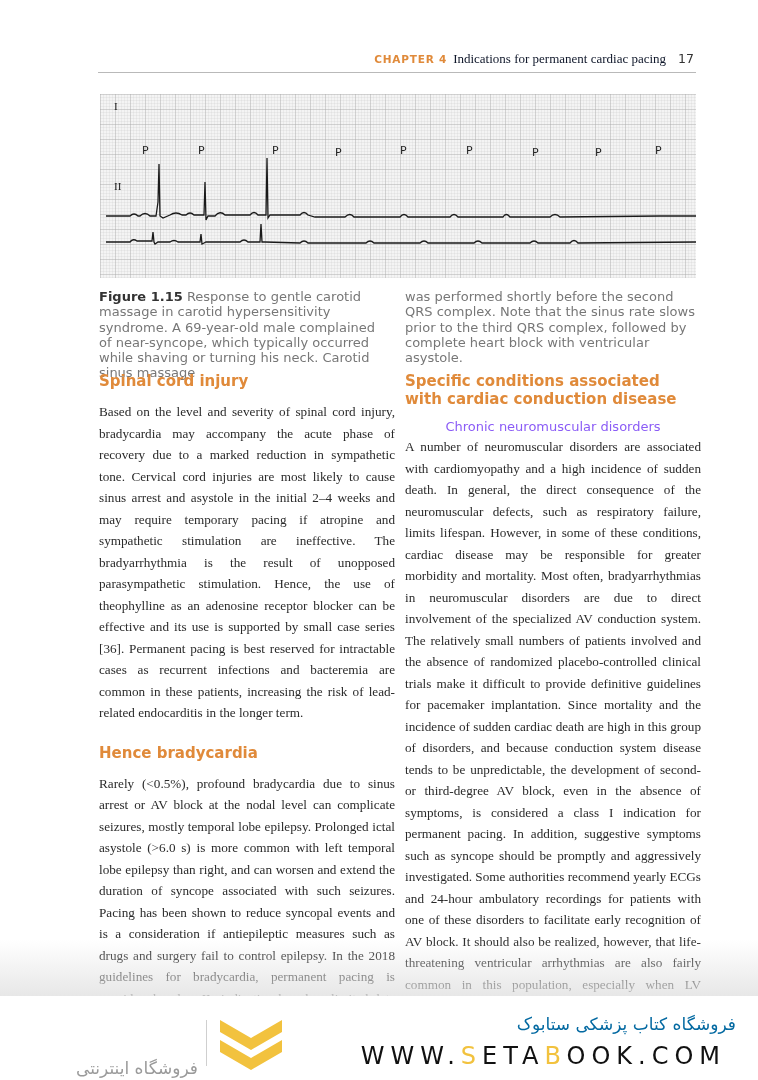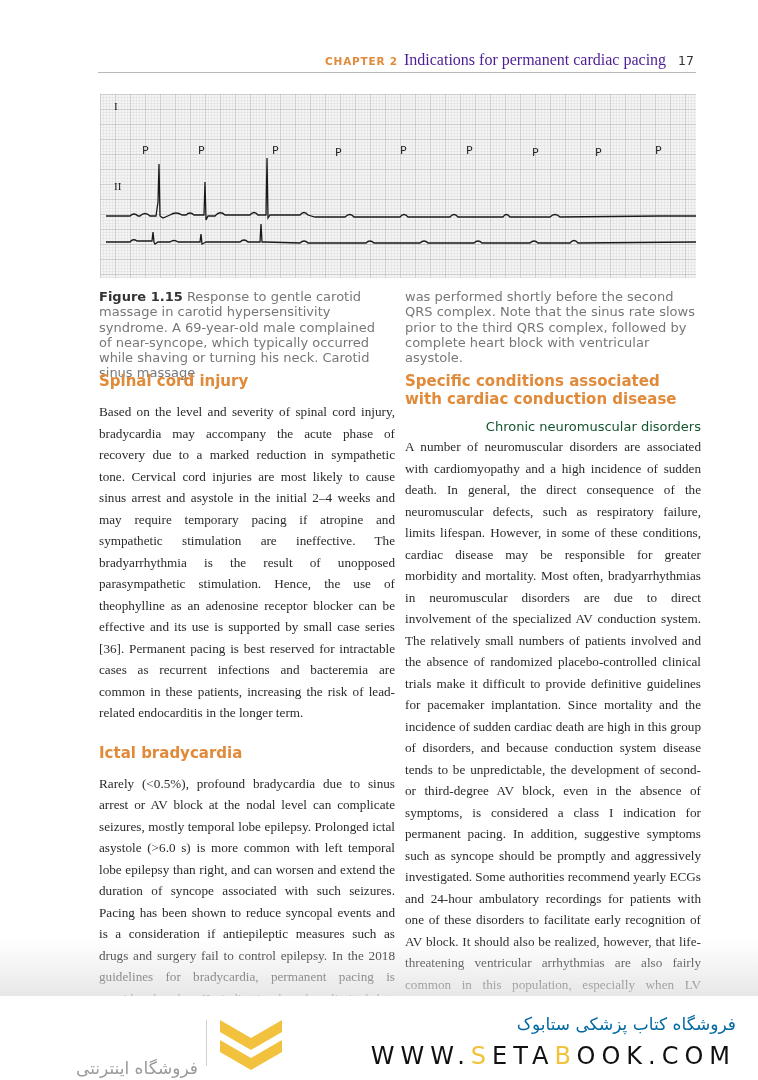--- a/index.html
+++ b/index.html
@@ -1,55 +1,55 @@
 <!DOCTYPE html>
 <html><head>
 <meta charset="utf-8">
 <style>
   html, body { margin:0; padding:0; }
   body { width:758px; height:1080px; background:#ffffff; position:relative; overflow:hidden; font-family:"Liberation Serif", serif; color:#222; }
   .header { position:absolute; left:98px; top:50px; width:598px; height:22px; border-bottom:1px solid #b9b9b9; }
   .header-inner { position:absolute; right:2px; top:1px; font-size:12.5px; white-space:nowrap; }
   .chap { font-family:"DejaVu Sans", sans-serif; font-weight:bold; color:#e08a3a; font-size:10.5px; letter-spacing:0.8px; margin-right:6px; }
-  .chap-title { color:#4c1d95; font-family:"Liberation Serif", serif; font-size:16px;margin-top:32px; }
+  .chap-title { color:#0f172a; font-family:"Liberation Serif", serif; font-size:13px;margin-top:32px; }
   .page-num { font-family:"DejaVu Sans", sans-serif; color:#333; margin-left:12px; font-size:12.5px; }
 
   .ecg { position:absolute; left:100px; top:94px; width:596px; height:184px; }
 
   .caption { position:absolute; top:289px; font-family:"DejaVu Sans", sans-serif; font-size:13px; line-height:15.3px; color:#777; }
   .caption.left { left:99px; width:292px; }
   .caption.right { left:405px; width:292px; }
   .caption .fig { color:#333; font-weight:bold; }
 
   .col { position:absolute; width:296px; font-size:13.2px; line-height:21.5px; text-align:justify; color:#2a2a2a; }
   .col.left { left:99px; }
   .col.right { left:405px; }
   h2 { font-family:"DejaVu Sans", sans-serif; color:#e08a3a; font-size:15px; font-weight:bold; margin:0; line-height:18px; text-align:left; }
-  h3 { font-family:"DejaVu Sans", sans-serif; color:#14532d; font-size:13px; font-weight:normal; margin:0; line-height:19px; text-align:right; }
+  h3 { font-family:"DejaVu Sans", sans-serif; color:#8b5cf6; font-size:13px; font-weight:normal; margin:0; line-height:19px; text-align:center; }
   p { margin:0; hyphens:auto; }
 
   .fade { position:absolute; left:0; top:940px; width:758px; height:60px; background:linear-gradient(to bottom, rgba(255,255,255,0), rgba(225,225,225,0.85)); }
   .footer { position:absolute; left:0; top:996px; width:758px; height:84px; background:#fff; }
   .logo-left { position:absolute; left:38px; top:18px; width:160px; height:58px; }
   .logo-word { position:absolute; left:0; top:0; font-family:"DejaVu Sans", sans-serif; font-size:34px; font-weight:bold; letter-spacing:-1px; }
   .logo-word .g { color:#8c8c8c; }
   .logo-word .y { color:#f2c23e; }
   .logo-sub { position:absolute; left:14px; top:44px; font-family:"DejaVu Sans", sans-serif; font-size:17px; color:#9a9a9a; direction:rtl;text-align:right; }
   .divider { position:absolute; left:206px; top:24px; width:1px; height:46px; background:#cfcfcf; }
   .chev { position:absolute; left:216px; top:20px; width:70px; height:58px; }
   .store-fa { position:absolute; right:22px; top:18px; font-family:"DejaVu Sans", sans-serif; font-size:17px; color:#0369a1; direction:rtl; }
-  .store-url { position:absolute; right:22px; top:46px; font-family:"DejaVu Sans", sans-serif; font-size:24px; letter-spacing:6px; color:#111;margin-left:8px; }
+  .store-url { position:absolute; right:32px; top:46px; font-family:"DejaVu Sans", sans-serif; font-size:24px; letter-spacing:6px; color:#111;margin-left:8px; }
   .store-url .hl { color:#f2c23e; }
 </style>
 </head>
 <body>
 
 <div class="header">
   <div class="header-inner">
-    <span class="chap">CHAPTER 2</span><span class="chap-title">Indications for permanent cardiac pacing</span><span class="page-num">17</span>
+    <span class="chap">CHAPTER 4</span><span class="chap-title">Indications for permanent cardiac pacing</span><span class="page-num">17</span>
   </div>
 </div>
 
 <svg class="ecg" viewBox="0 0 596 184" preserveAspectRatio="none">
   <defs>
     <pattern id="fine" width="3" height="3" patternUnits="userSpaceOnUse">
       <path d="M3 0 L0 0 0 3" fill="none" stroke="#c8c8c8" stroke-width="0.5"></path>
     </pattern>
     <pattern id="coarse" width="15" height="15" patternUnits="userSpaceOnUse">
       <rect width="15" height="15" fill="url(#fine)"></rect>
@@ -78,21 +78,21 @@
 <div class="caption left">
   <span class="fig">Figure 1.15</span>&nbsp;<span>Response to gentle carotid massage in carotid hypersensitivity syndrome. A 69-year-old male complained of near-syncope, which typically occurred while shaving or turning his neck. Carotid sinus massage</span>
 </div>
 <div class="caption right">
   <span>was performed shortly before the second QRS complex. Note that the sinus rate slows prior to the third QRS complex, followed by complete heart block with ventricular asystole.</span>
 </div>
 
 <div class="col left" style="top:372px;">
   <h2>Spinal cord injury</h2>
   <p style="margin-top:11px;">Based on the level and severity of spinal cord injury, bradycardia may accompany the acute phase of recovery due to a marked reduction in sympathetic tone. Cervical cord injuries are most likely to cause sinus arrest and asystole in the initial 2–4 weeks and may require temporary pacing if atropine and sympathetic stimulation are ineffective. The bradyarrhythmia is the result of unopposed parasympathetic stimulation. Hence, the use of theophylline as an adenosine receptor blocker can be effective and its use is supported by small case series [36]. Permanent pacing is best reserved for intractable cases as recurrent infections and bacteremia are common in these patients, increasing the risk of lead-related endocarditis in the longer term.</p>
-  <h2 style="margin-top:20px;">Ictal bradycardia</h2>
+  <h2 style="margin-top:20px;">Hence bradycardia</h2>
   <p style="margin-top:11px;">Rarely (&lt;0.5%), profound bradycardia due to sinus arrest or AV block at the nodal level can complicate seizures, mostly temporal lobe epilepsy. Prolonged ictal asystole (&gt;6.0 s) is more common with left temporal lobe epilepsy than right, and can worsen and extend the duration of syncope associated with such seizures. Pacing has been shown to reduce syncopal events and is a consideration if antiepileptic measures such as drugs and surgery fail to control epilepsy. In the 2018 guidelines for bradycardia, permanent pacing is considered a class IIa indication based on limited data [37,38].</p>
 </div>
 
 <div class="col right" style="top:372px;">
   <h2>Specific conditions associated with cardiac conduction disease</h2>
   <h3 style="margin-top:9px;">Chronic neuromuscular disorders</h3>
   <p>A number of neuromuscular disorders are associated with cardiomyopathy and a high incidence of sudden death. In general, the direct consequence of the neuromuscular defects, such as respiratory failure, limits lifespan. However, in some of these conditions, cardiac disease may be responsible for greater morbidity and mortality. Most often, bradyarrhythmias in neuromuscular disorders are due to direct involvement of the specialized AV conduction system. The relatively small numbers of patients involved and the absence of randomized placebo-controlled clinical trials make it difficult to provide definitive guidelines for pacemaker implantation. Since mortality and the incidence of sudden cardiac death are high in this group of disorders, and because conduction system disease tends to be unpredictable, the development of second- or third-degree AV block, even in the absence of symptoms, is considered a class I indication for permanent pacing. In addition, suggestive symptoms such as syncope should be promptly and aggressively investigated. Some authorities recommend yearly ECGs and 24-hour ambulatory recordings for patients with one of these disorders to facilitate early recognition of AV block. It should also be realized, however, that life-threatening ventricular arrhythmias are also fairly common in this population, especially when LV function is impaired or complicated by</p>
 </div>
 
 <div class="fade"></div>

